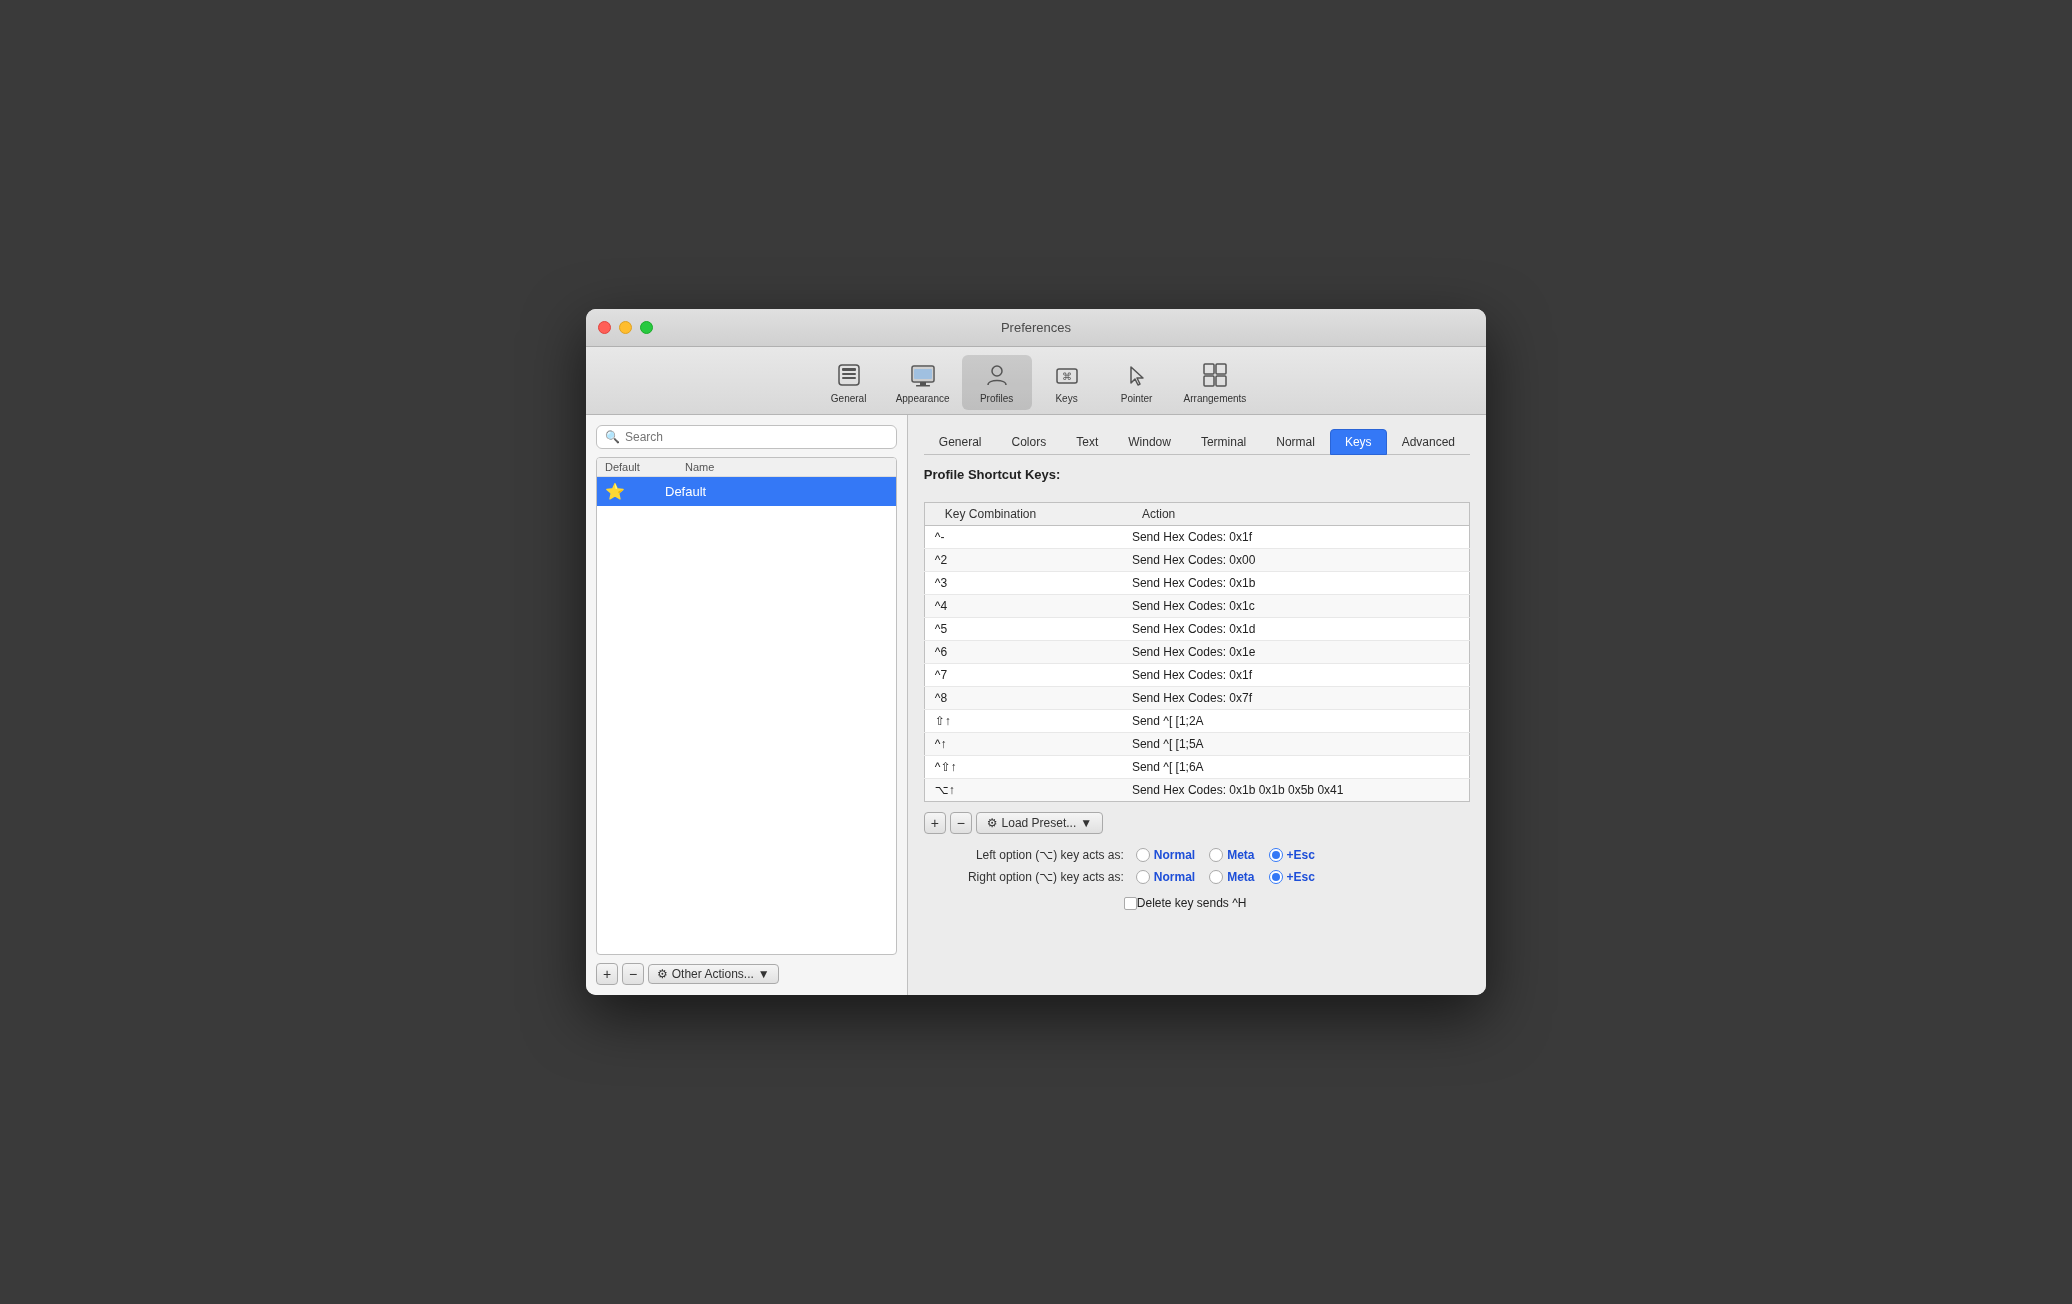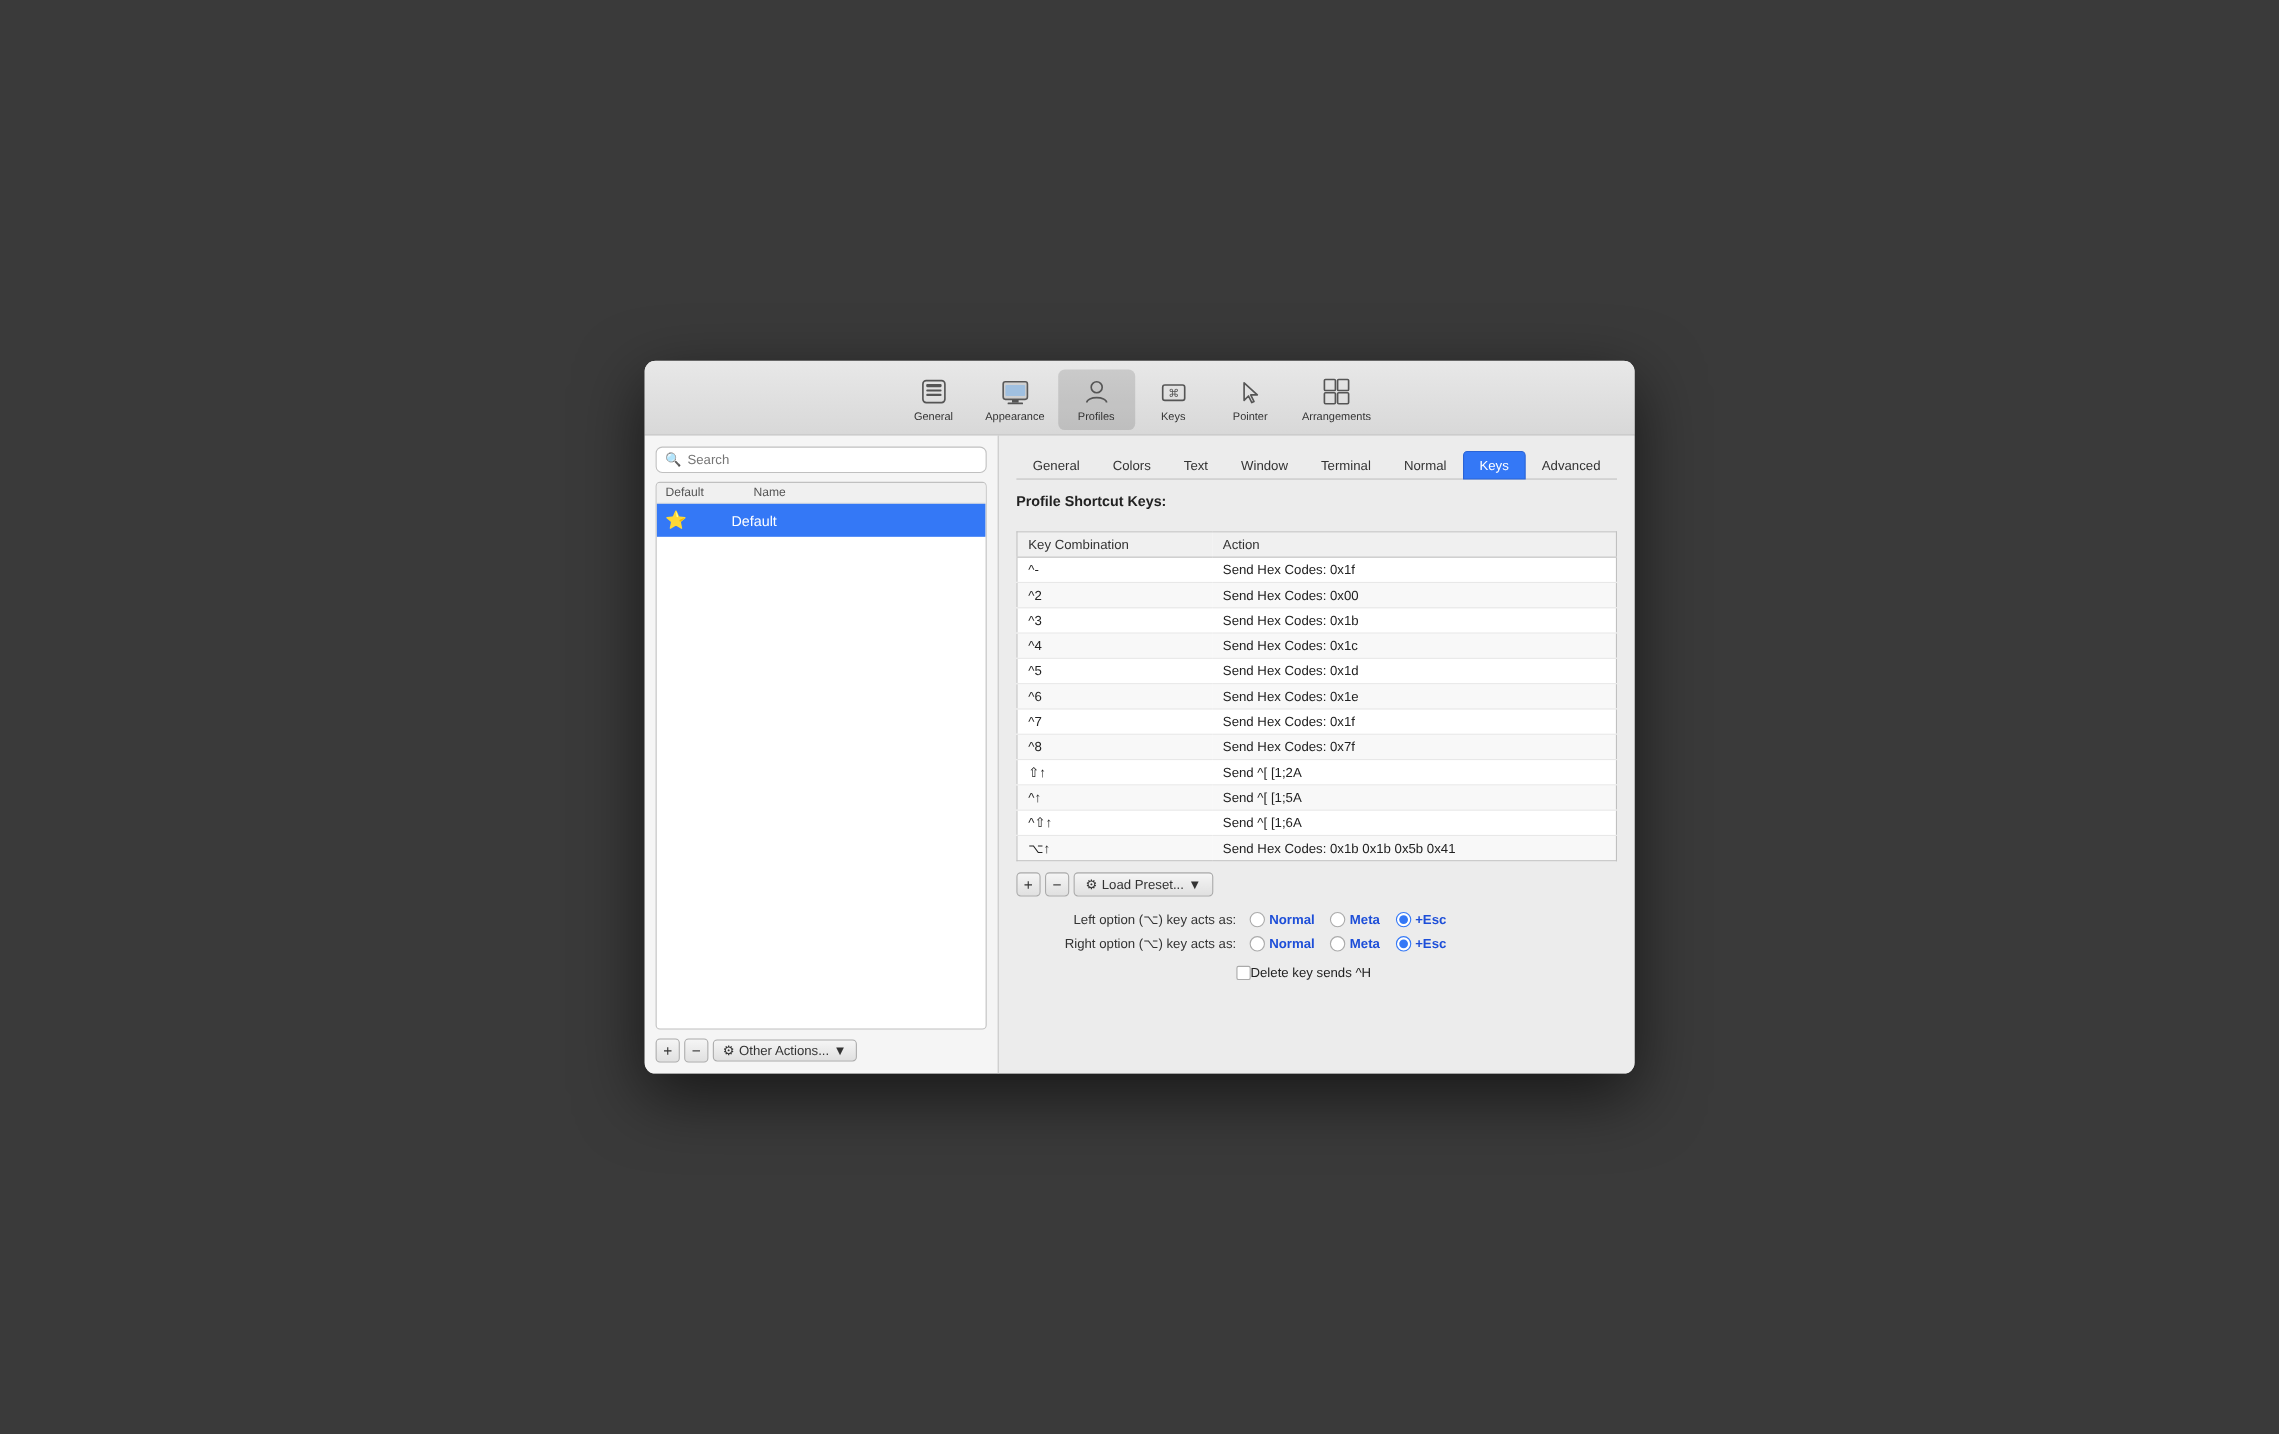--- a/index.html
+++ b/index.html
@@ -212,21 +212,21 @@
     .keys-table {
       width: 100%;
       border-collapse: collapse;
       border: 1px solid #c0c0c0;
       background: white;
       font-size: 12px;
       margin-bottom: 10px;
     }
     .keys-table th {
       background: #f0f0f0;
-      padding: 4px 10px;
+      padding: 4px 20px;
       text-align: left;
       border-bottom: 1px solid #c0c0c0;
       font-weight: 500;
       color: #333;
     }
     .keys-table td {
       padding: 4px 10px;
       border-bottom: 1px solid #e8e8e8;
       color: #222;
     }
@@ -313,20 +313,28 @@
       border-radius: 2px;
       background: white;
     }
     .checkbox-label { font-size: 12px; color: #222; }
   </style>
 </head>
 <body>
 
 <div class="window">
 
+  <div class="titlebar">
+    <div class="traffic-lights">
+      <div class="traffic-light close"></div>
+      <div class="traffic-light minimize"></div>
+      <div class="traffic-light maximize"></div>
+    </div>
+    <span class="titlebar-title">Preferences</span>
+  </div>
 
   <div class="toolbar">
     <div class="toolbar-items">
       <div class="toolbar-item">
         <div class="toolbar-icon">
           <svg width="28" height="28" viewBox="0 0 28 28">
             <rect x="4" y="4" width="20" height="20" rx="3" fill="none" stroke="#555" stroke-width="1.5"></rect>
             <rect x="7" y="7" width="14" height="3" rx="1" fill="#555"></rect>
             <rect x="7" y="12" width="14" height="2" rx="1" fill="#555"></rect>
             <rect x="7" y="16" width="14" height="2" rx="1" fill="#555"></rect>

